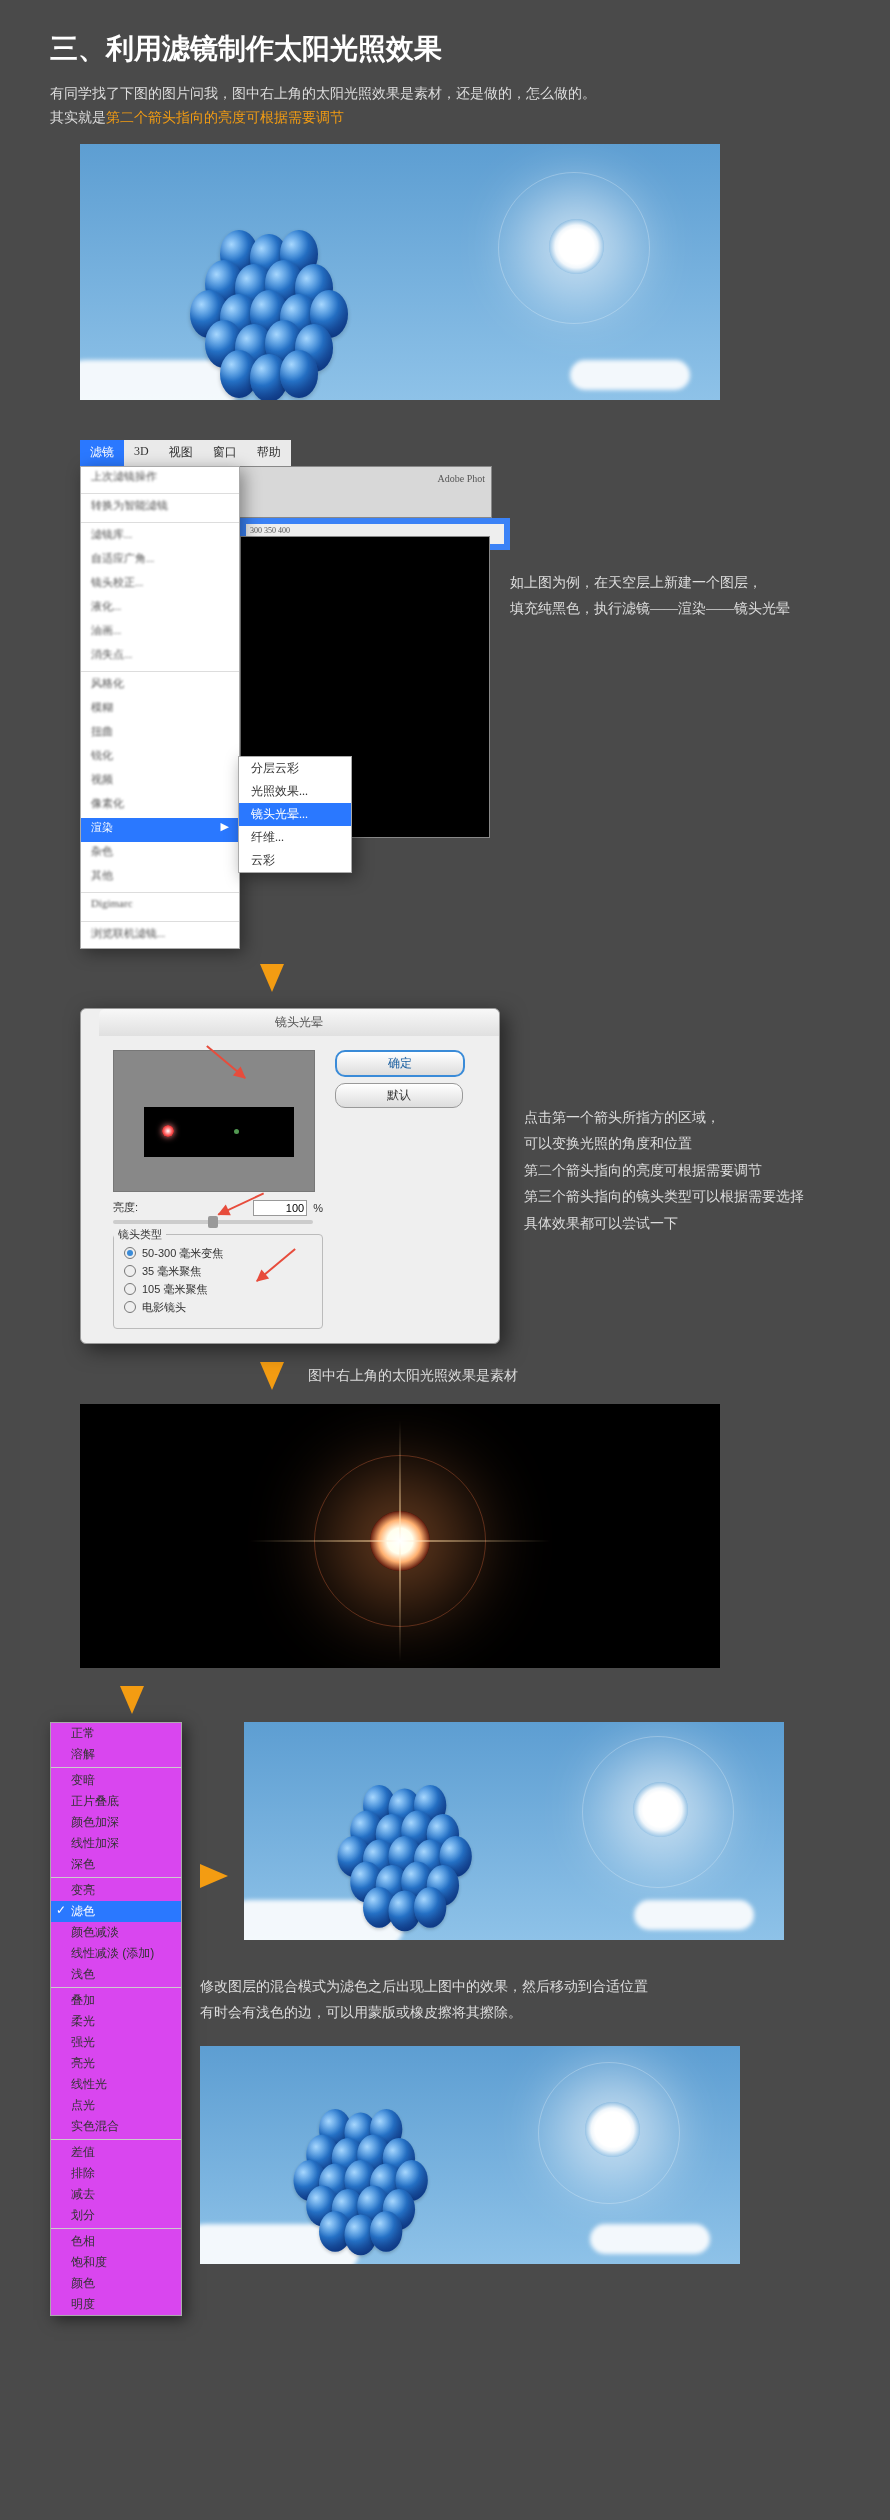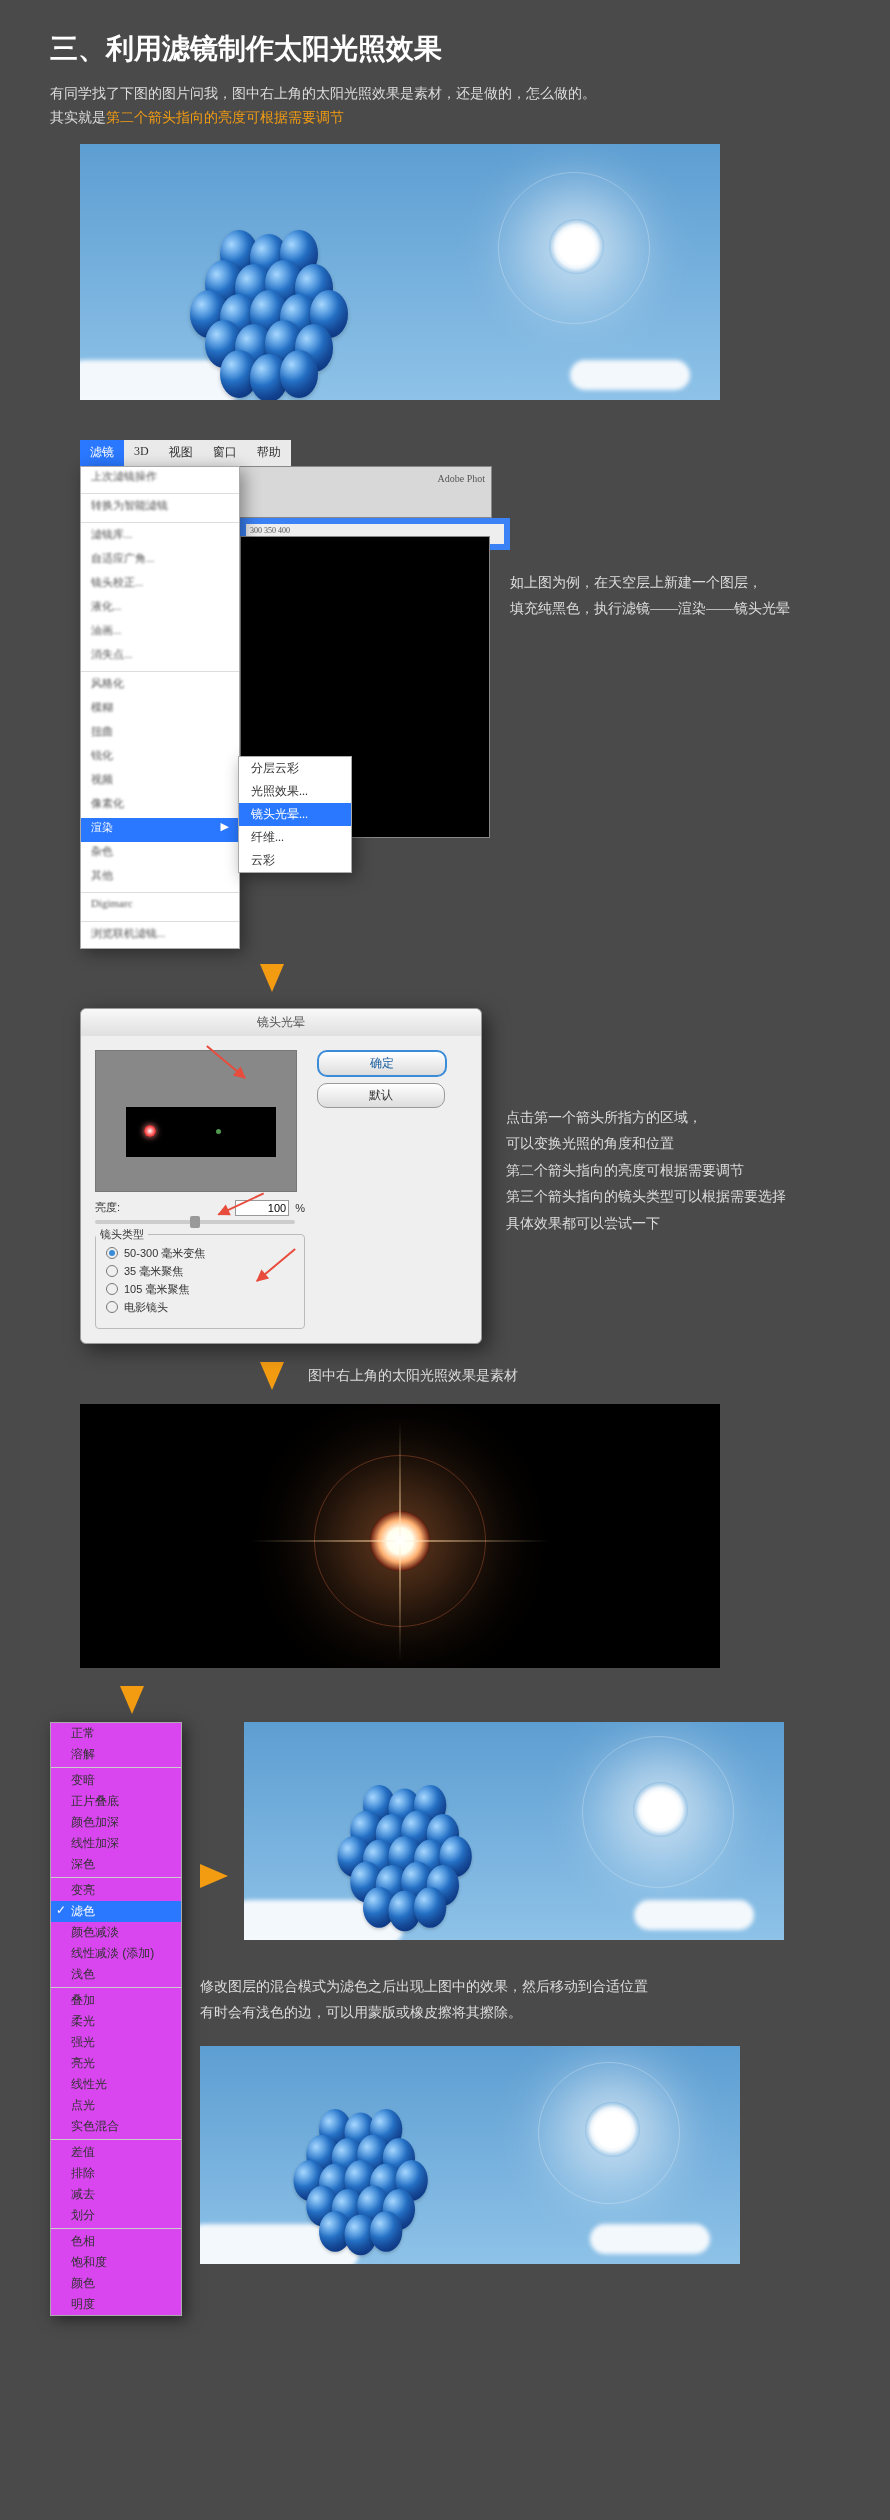--- a/index.html
+++ b/index.html
@@ -30,21 +30,21 @@
   .dropdown .it.clear{filter:none;color:#fff;background:#2a78ff;display:flex;justify-content:space-between;}
   .dropdown hr{border:none;border-top:1px solid #ddd;margin:2px 0;}
   .submenu{position:absolute;left:158px;top:316px;width:112px;background:#fff;border:1px solid #aaa;box-shadow:4px 4px 16px rgba(0,0,0,0.4);z-index:3;}
   .submenu .it{font-size:12px;padding:3px 12px;color:#333;}
   .submenu .it.sel{background:#2a78ff;color:#fff;}
   .canvas-black{position:absolute;left:160px;top:96px;width:248px;height:300px;background:#000;border:1px solid #888;}
   .anno{font-size:14px;line-height:1.9;color:#ddd;}
   .arrow-down{width:0;height:0;border-left:12px solid transparent;border-right:12px solid transparent;border-top:28px solid #f39c12;display:block;}
   .arrow-right{width:0;height:0;border-top:12px solid transparent;border-bottom:12px solid transparent;border-left:28px solid #f39c12;display:inline-block;}
   
-  .dialog{width:400px;background:#efefef;border:1px solid #999;box-shadow:6px 6px 20px rgba(0,0,0,0.5);border-radius:6px;margin-left:30px;position:relative;}
+  .dialog{width:400px;background:#efefef;border:1px solid #999;box-shadow:6px 6px 20px rgba(0,0,0,0.5);border-radius:6px;margin-left:30px;position:relative;padding-left:18px;}
   .dlg-title{text-align:center;font-size:12px;color:#555;padding:5px;background:linear-gradient(#f8f8f8,#e0e0e0);border-radius:6px 6px 0 0;}
   .dlg-body{padding:14px;display:flex;gap:12px;}
   .preview{width:210px;}
   .preview-box{width:200px;height:140px;background:#888;border:1px solid #777;position:relative;}
   .preview-inner{position:absolute;left:30px;top:56px;width:150px;height:50px;background:#000;}
   .flare-dot{position:absolute;left:18px;top:18px;width:12px;height:12px;border-radius:50%;background:radial-gradient(circle,#fff,#f55,#800);box-shadow:0 0 6px #f88;}
   .small-flare{position:absolute;left:90px;top:22px;width:5px;height:5px;border-radius:50%;background:#8f8;opacity:0.6;}
   .dlg-btns{display:flex;flex-direction:column;gap:6px;}
   .btn{width:120px;text-align:center;font-size:12px;padding:3px;border-radius:10px;background:linear-gradient(#fff,#ddd);border:1px solid #999;color:#333;}
   .btn.primary{border:2px solid #3a8bd8;color:#1a5fa0;}

